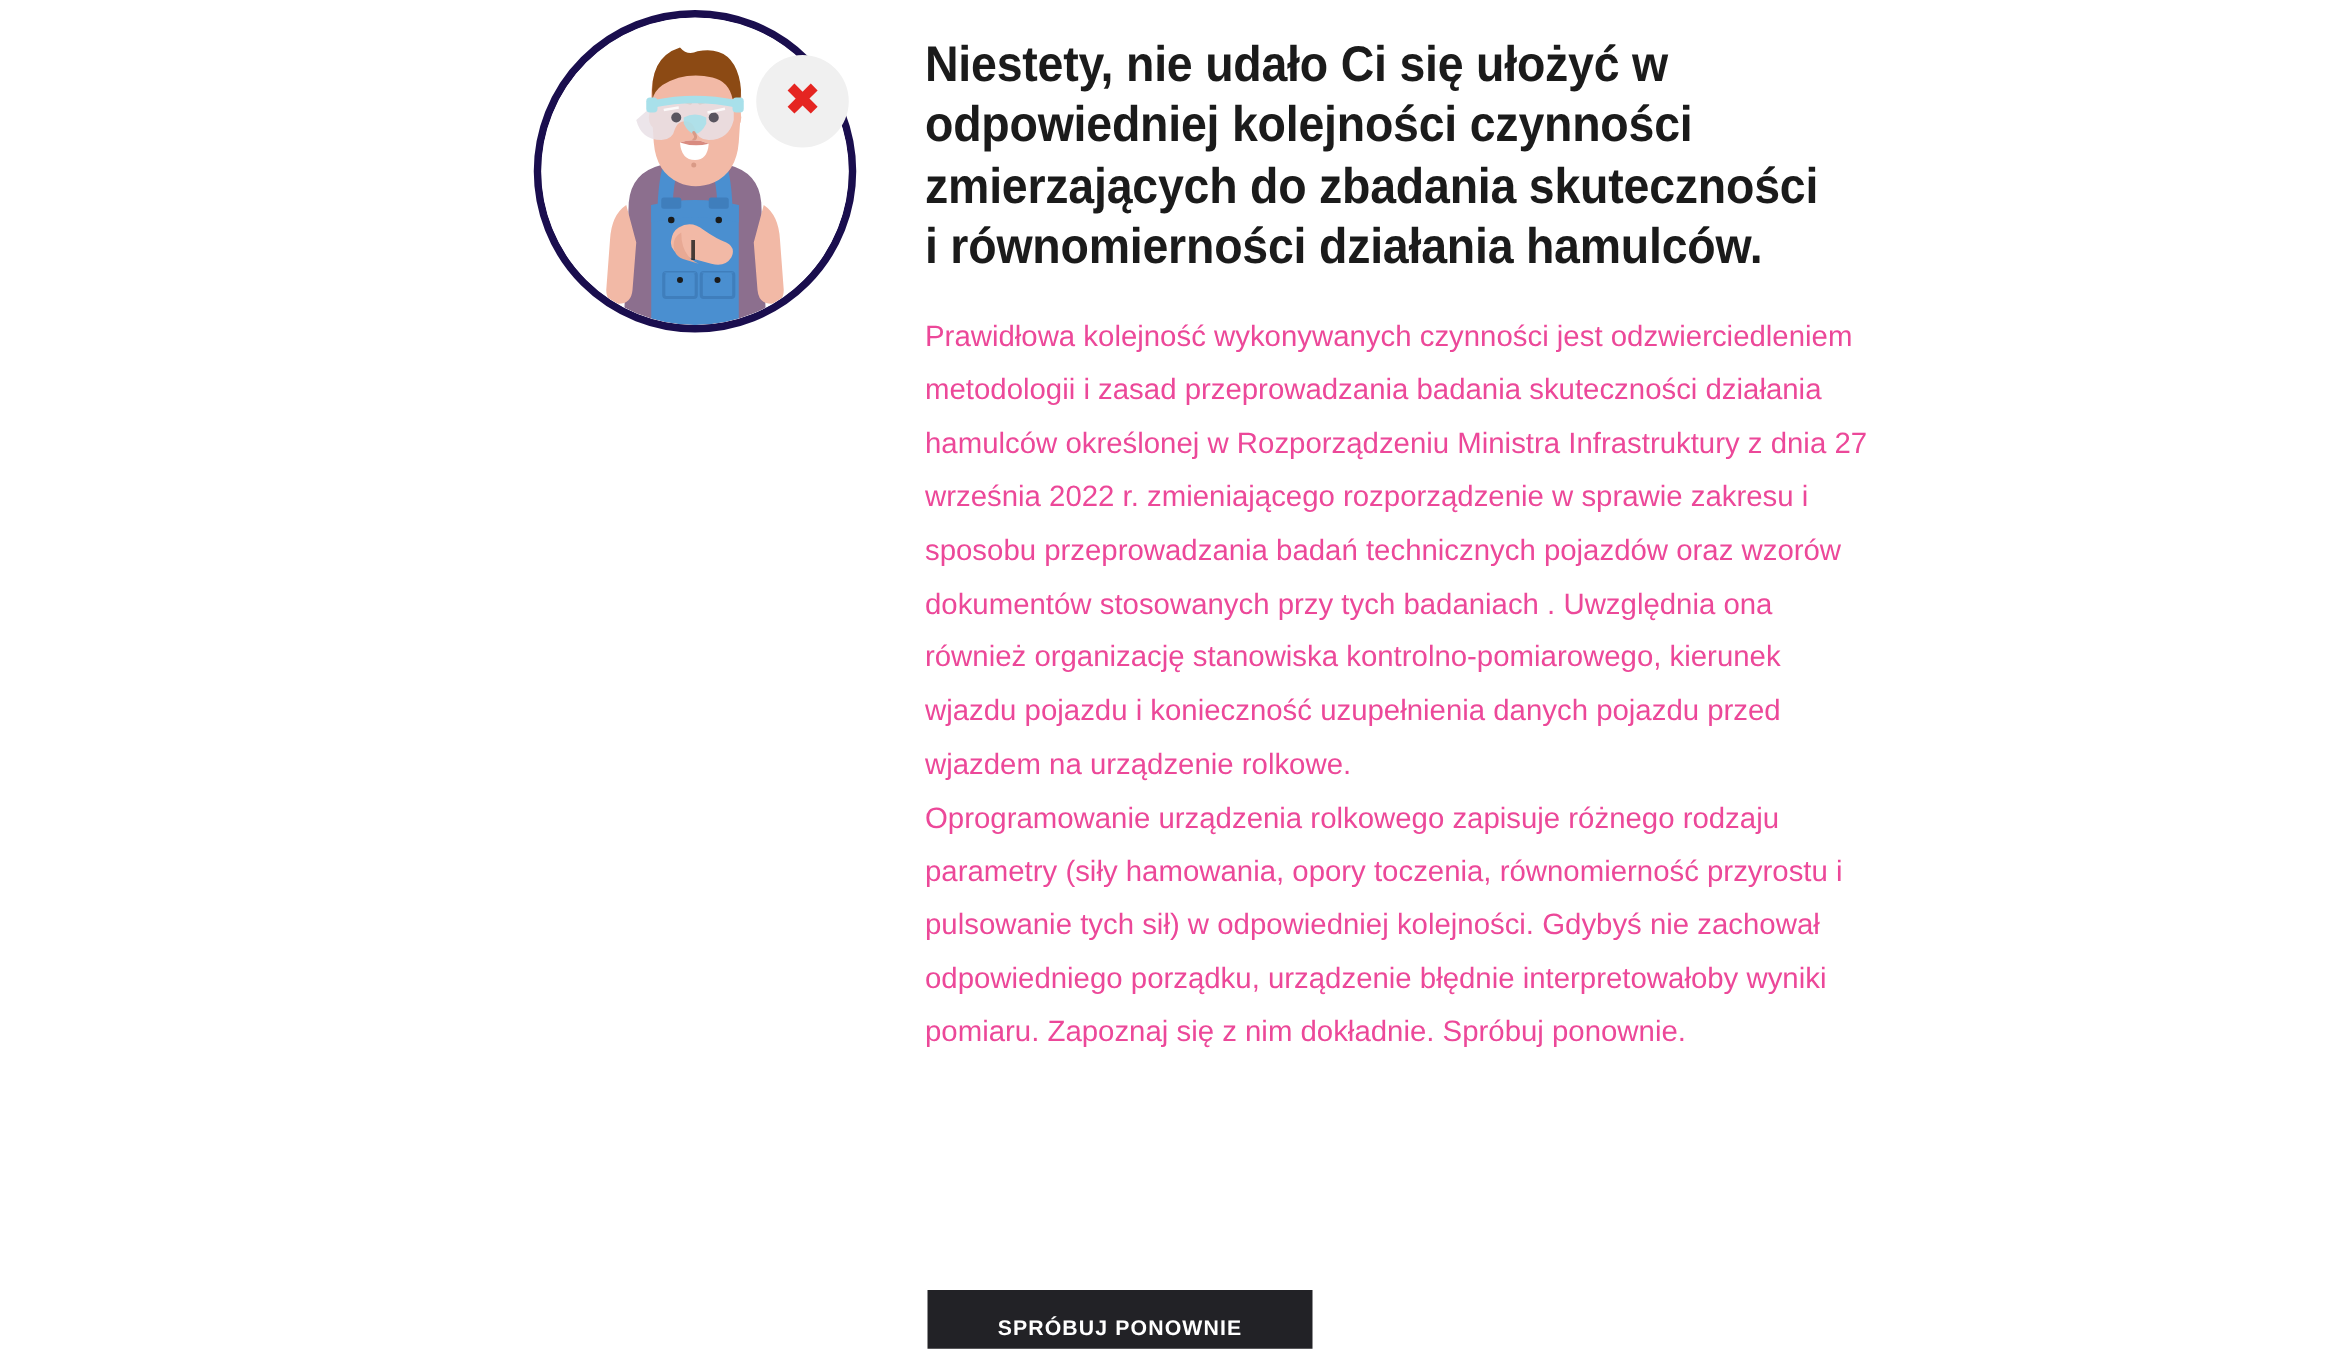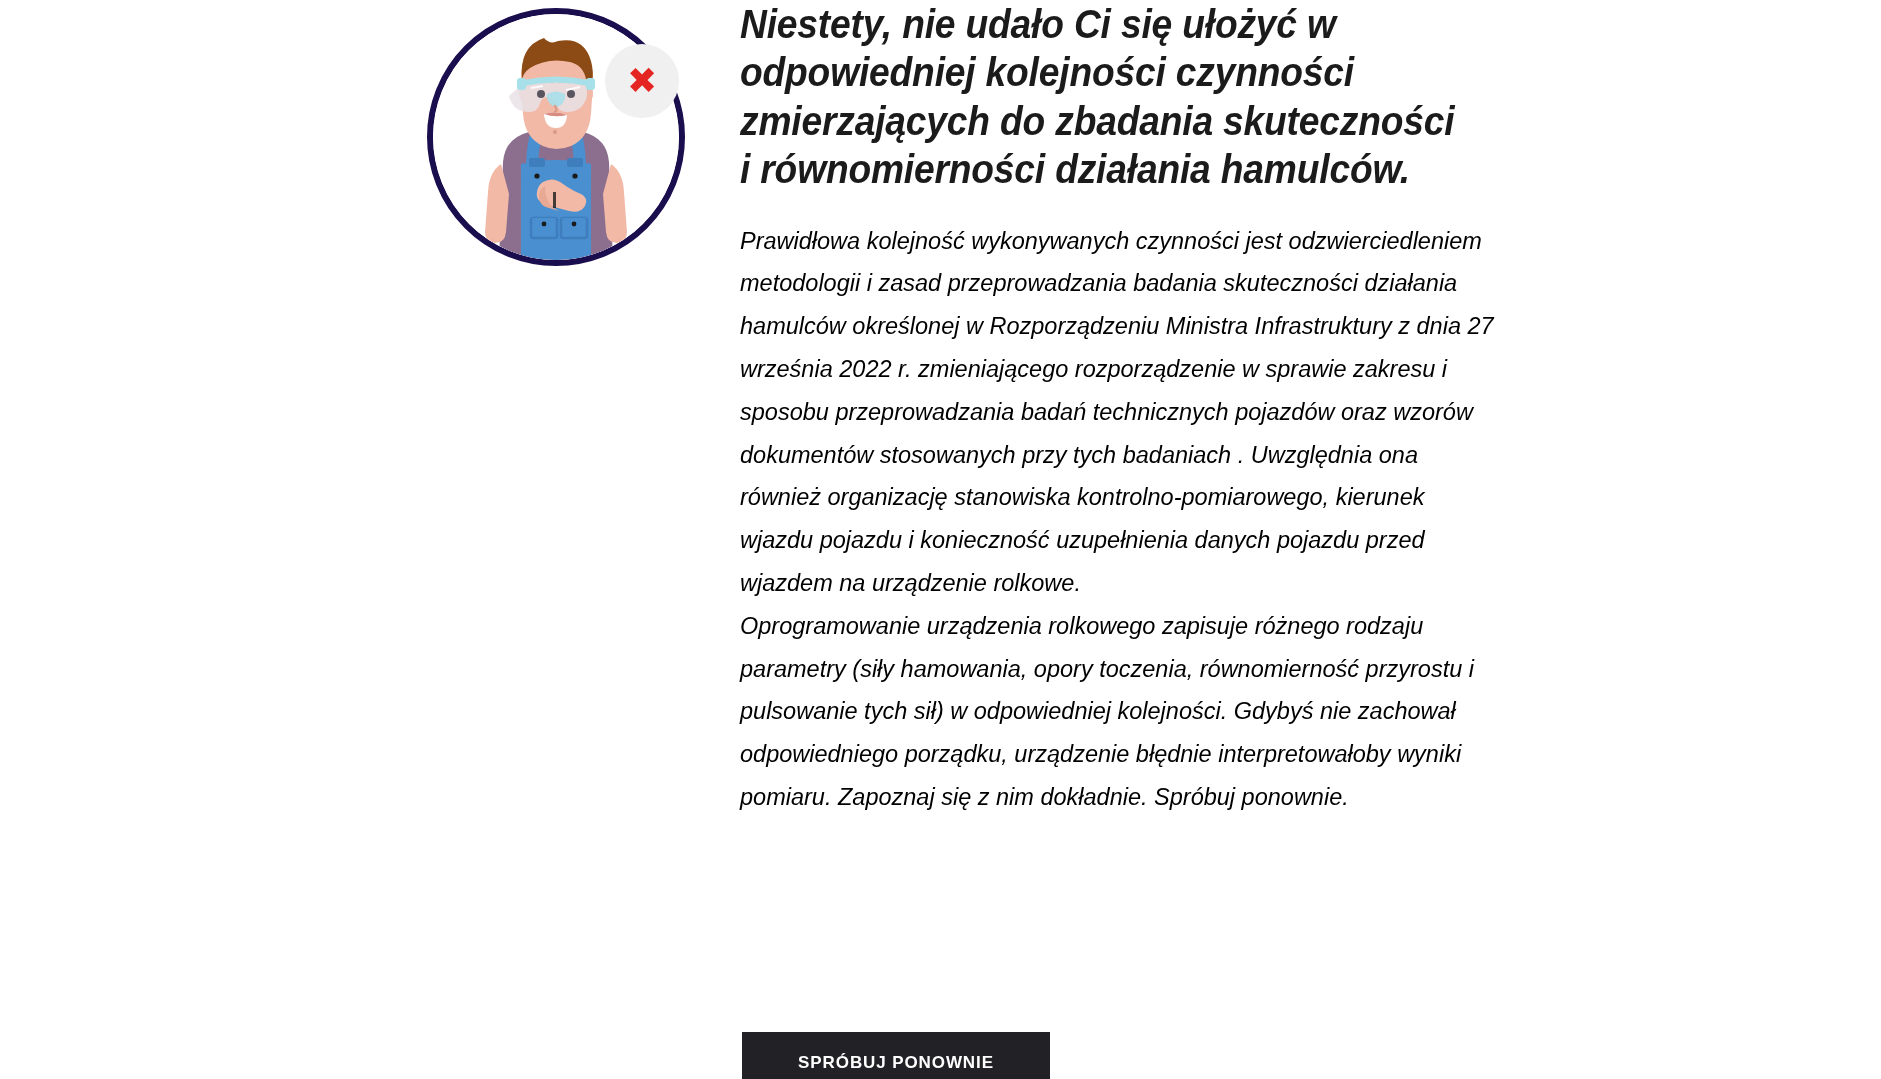--- a/index.html
+++ b/index.html
@@ -85,41 +85,40 @@
     font-size: 36px;
     line-height: 1;
     font-weight: 700;
     color: #e52521;
     font-family: "DejaVu Sans", sans-serif;
   }
 
   
   .text-col {
     flex: 1 1 auto;
-    padding-top: 0;
+    padding-top: 28px;
     max-width: 790px;
-    font-style: italic;
   }
 
   .headline {
     margin: 0 0 26px 0;
     color: #1b1b1b;
     font-family: "Liberation Sans Narrow", "Liberation Sans", sans-serif;
     font-weight: 700;
     font-size: 40px;
     line-height: 1.21;
     letter-spacing: -0.2px;
     transform: scaleX(0.93);
     transform-origin: left center;
     max-width: 770px;
   }
 
   .body-copy {
     margin: 0;
-    color: #000000;
+    color: #ec4899;
     font-family: "Liberation Sans", sans-serif;
     font-weight: 400;
     font-size: 23.5px;
     line-height: 42.8px;
     max-width: 762px;
     white-space: pre-line;
   }
 
   .cta-row {
     position: absolute;

